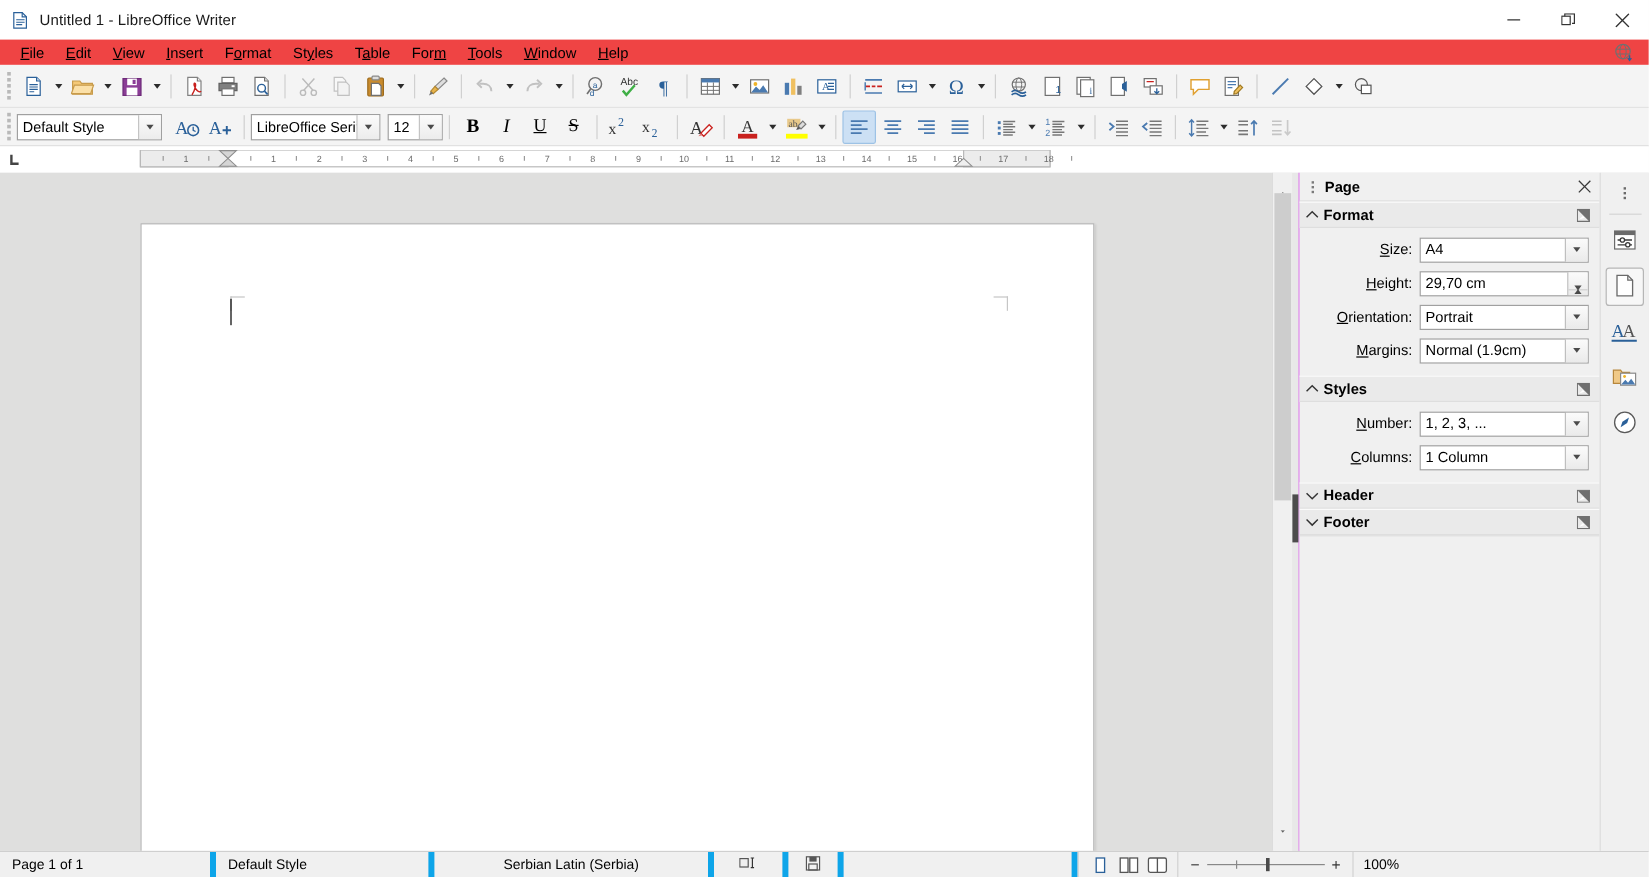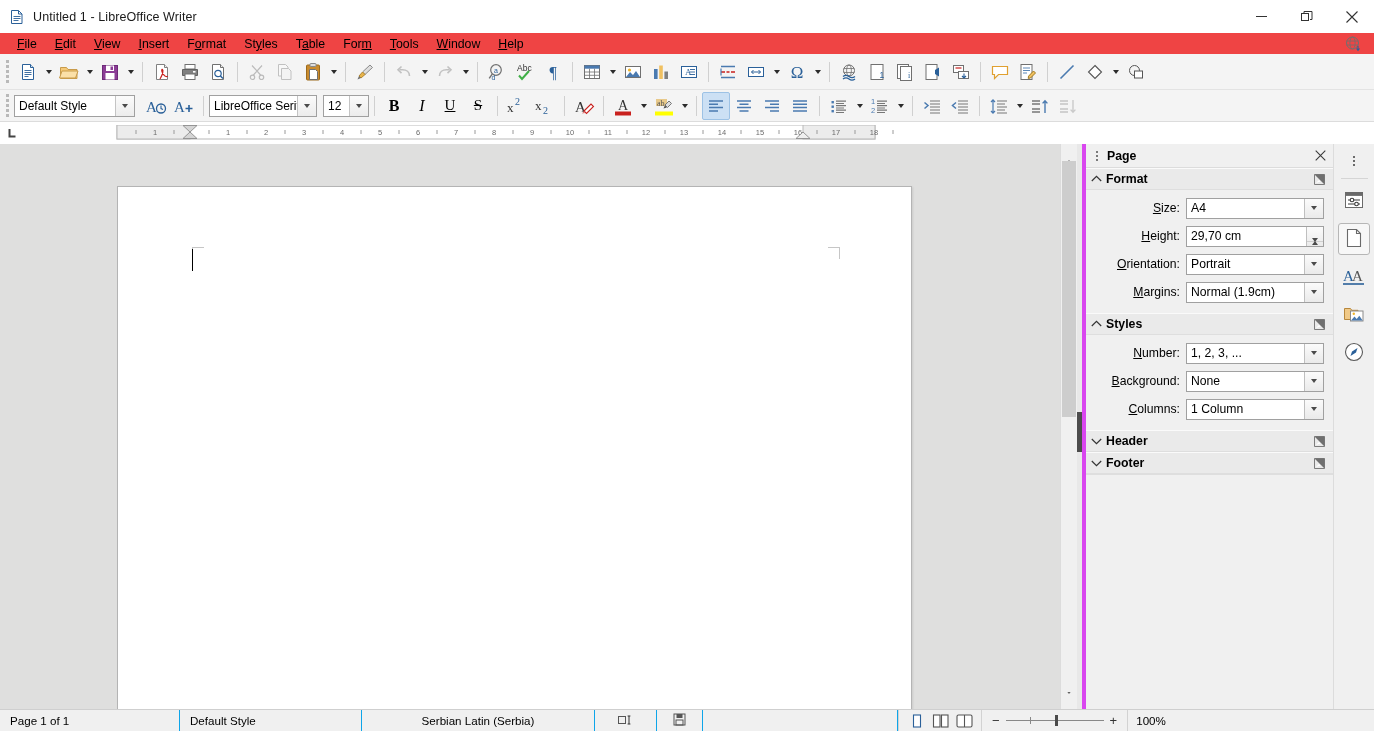--- a/index.html
+++ b/index.html
@@ -65,21 +65,21 @@
   .vs-track { flex:1; position:relative; background:#f0f0f0;}
   .vs-thumb { position:absolute; left:1px; right:1px; top:0; height:256px; background:#cdcdcd; }
   .arrow-up::after{content:"";border-left:4px solid transparent;border-right:4px solid transparent;border-bottom:5px solid #606060;}
   .arrow-dn::after{content:"";border-left:4px solid transparent;border-right:4px solid transparent;border-top:5px solid #606060;}
 
   
   .sb-grip { width:5px; background:#e8e8e8; flex:0 0 5px; position:relative; }
   .sb-grip .knob { position:absolute; top:268px; left:0; width:5px; height:40px; background:#4c4c4c; }
 
   
-  .sidebar { width:292px; background:#f0f0f0; display:flex; flex:0 0 292px; border-left:4px solid #d946ef;}
+  .sidebar { width:292px; background:#f0f0f0; display:flex; flex:0 0 292px; border-left:1px solid #d946ef;}
   .sb-deck { flex:1; display:flex; flex-direction:column; background:#f0f0f0; min-width:0;}
   .deck-title { height:24px; display:flex; align-items:center; border-bottom:1px solid #dcdcdc; flex:0 0 24px;}
   .deck-title .dots { width:11px; display:flex; flex-direction:column; gap:2px; align-items:center; margin-left:5px; flex:0 0 11px;}
   .deck-title .dots i { width:2px;height:2px;background:#7a7a7a;display:block;}
   .deck-title .t { font-weight:bold; font-size:12.3px; margin-left:5px; flex:1; }
   .deck-close { width:26px; height:22px; display:flex; align-items:center; justify-content:center; }
 
   .panel-hdr { height:22px; display:flex; align-items:center; background:#eaeaea; border-bottom:1px solid #dedede; border-top:1px solid #fafafa; flex:0 0 22px;}
   .panel-hdr .chev { width:20px; display:flex; align-items:center; justify-content:center; color:#333; font-size:10px; flex:0 0 20px;}
   .panel-hdr .ttl { font-weight:bold; font-size:12.3px; flex:1; }
@@ -101,21 +101,21 @@
   
   .sb-rail { width:41px; background:#f0f0f0; border-left:1px solid #dcdcdc; display:flex; flex-direction:column; align-items:center; flex:0 0 41px;}
   .rail-menu { width:26px; height:26px; margin-top:4px; display:flex; flex-direction:column; align-items:center; justify-content:center; gap:2px;}
   .rail-menu i{width:2px;height:2px;background:#6a6a6a;display:block;}
   .rail-div { width:27px; height:1px; background:#d5d5d5; margin:4px 0 6px; }
   .rail-btn { width:32px; height:32px; margin-bottom:6px; display:flex; align-items:center; justify-content:center; border:1px solid transparent; border-radius:3px;}
   .rail-btn.sel { background:#f7f7f7; border-color:#b6b6b6; }
 
   
   .statusbar { height:22px; background:#f0f0f0; border-top:1px solid #cfcfcf; display:flex; align-items:center; font-size:11.6px; flex:0 0 22px;}
-  .sb-cell { height:22px; display:flex; align-items:center; padding:0 10px; border-right:1px solid #0ea5e9;}
+  .sb-cell { height:22px; display:flex; align-items:center; padding:0 10px; border-right:5px solid #0ea5e9;}
   .sb-cell.nb { border-right:none; }
   .zoomslider { display:flex; align-items:center; gap:4px; padding:0 8px; }
   .zs-track { width:98px; height:1px; background:#888; position:relative; }
   .zs-tick { position:absolute; top:-3px; width:1px; height:7px; background:#888; }
   .zs-thumb { position:absolute; top:-5px; width:3px; height:11px; background:#4a4a4a; }
   .viewbtn { width:22px; height:18px; display:flex; align-items:center; justify-content:center; }
 </style>
 </head>
 <body>
 
@@ -779,27 +779,20 @@
                 <path d="M0.5 0.5h10v10h-10z" fill="none" stroke="#6f6f6f" stroke-width="0.9"></path>
                 <path d="M2 9l3-3 1.5 1.5" fill="#fff"></path>
               </svg>
           </span>
         </div>
         <div class="panel-body">
           <div class="frow">
             <span class="flabel"><u>N</u>umber:</span>
             <span class="fctl">
               <span class="v">1, 2, 3, ...</span>
-              <span class="dd"></span>
-            </span>
-          </div>
-          <div class="frow">
-            <span class="flabel"><u>B</u>ackground:</span>
-            <span class="fctl">
-              <span class="v">None</span>
               <span class="dd"></span>
             </span>
           </div>
           <div class="frow" style="margin-bottom:2px">
             <span class="flabel"><u>C</u>olumns:</span>
             <span class="fctl">
               <span class="v">1 Column</span>
               <span class="dd"></span>
             </span>
           </div>

